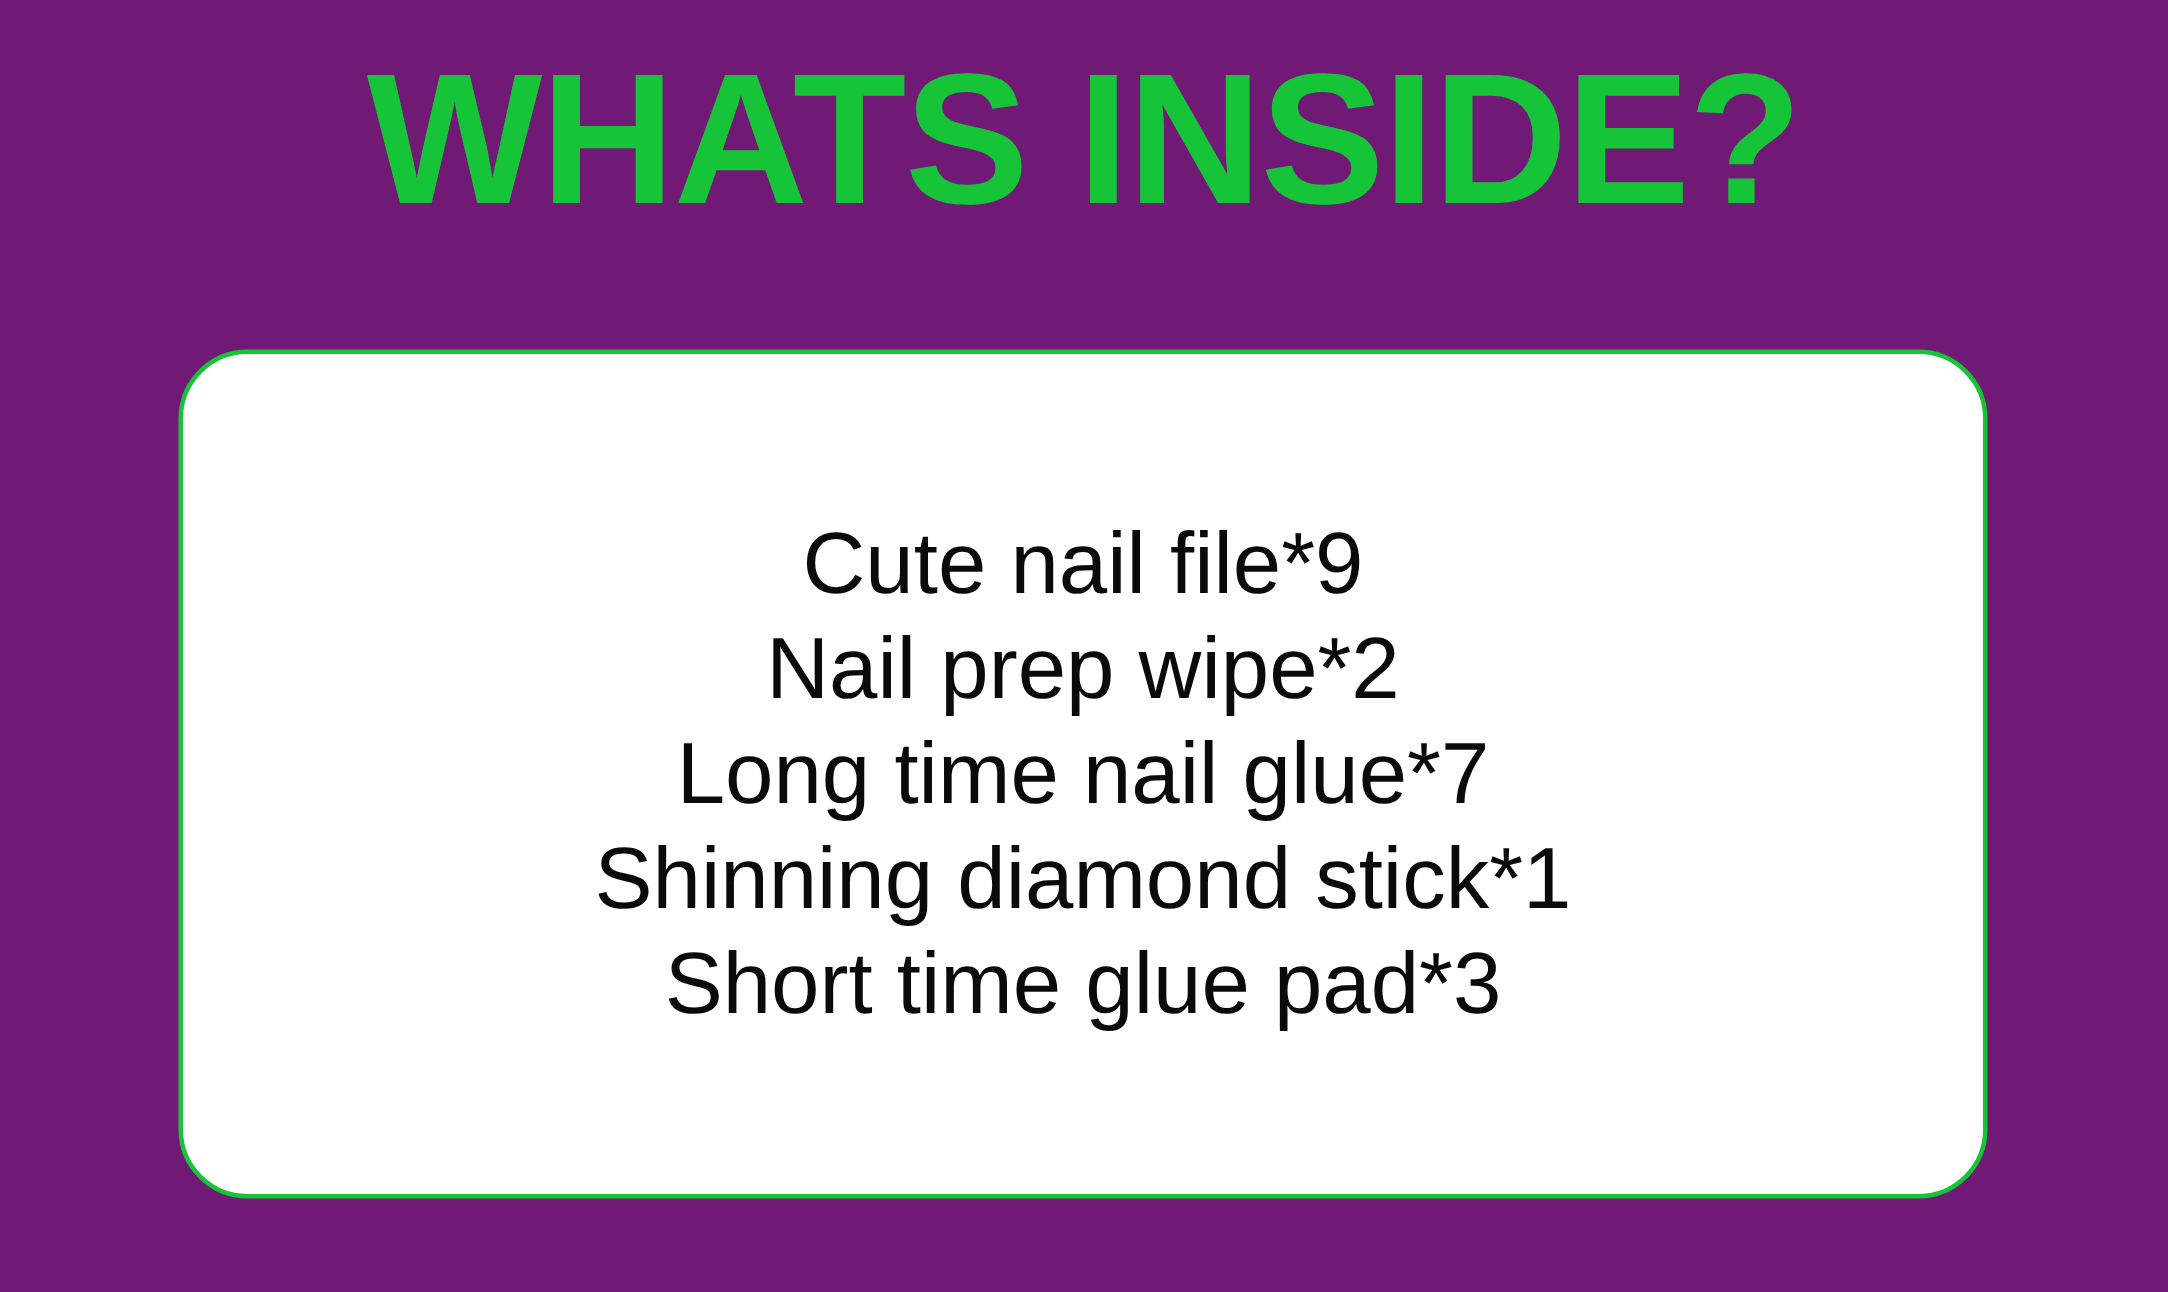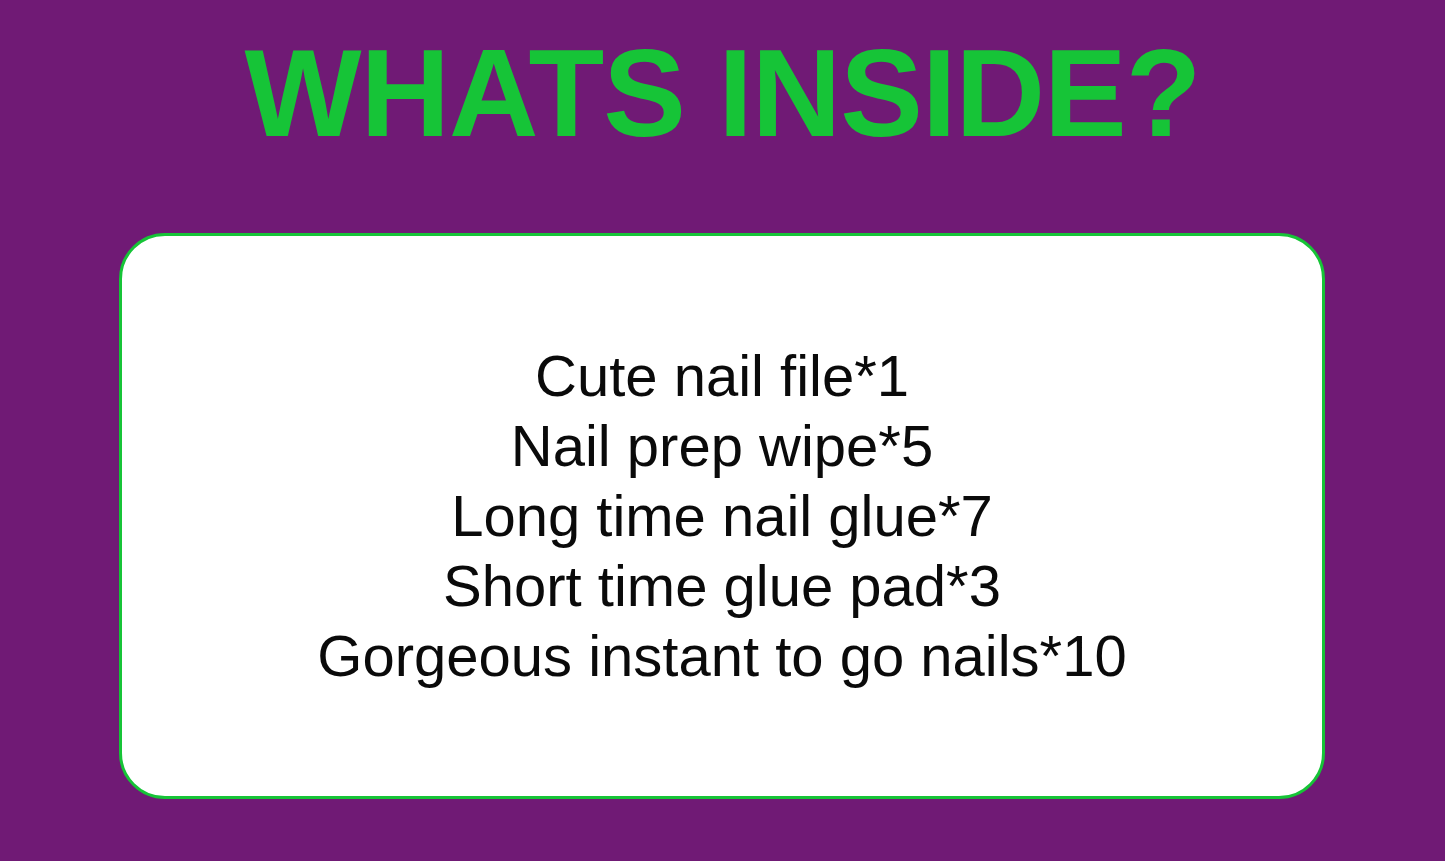--- a/index.html
+++ b/index.html
@@ -86,21 +86,21 @@
 <body>
 
 <div class="page">
 
   <div class="title-wrap">
     <h1 class="page-title">WHATS INSIDE?</h1>
   </div>
 
   <div class="content-card">
     <ul class="contents-list">
-      <li>Cute nail file*1</li>
-      <li>Nail prep wipe*5</li>
+      <li>Cute nail file*9</li>
+      <li>Nail prep wipe*2</li>
       <li>Long time nail glue*7</li>
+      <li>Shinning diamond stick*1</li>
       <li>Short time glue pad*3</li>
-      <li>Gorgeous instant to go nails*10</li>
     </ul>
   </div>
 
 </div>
 
 </body></html>

